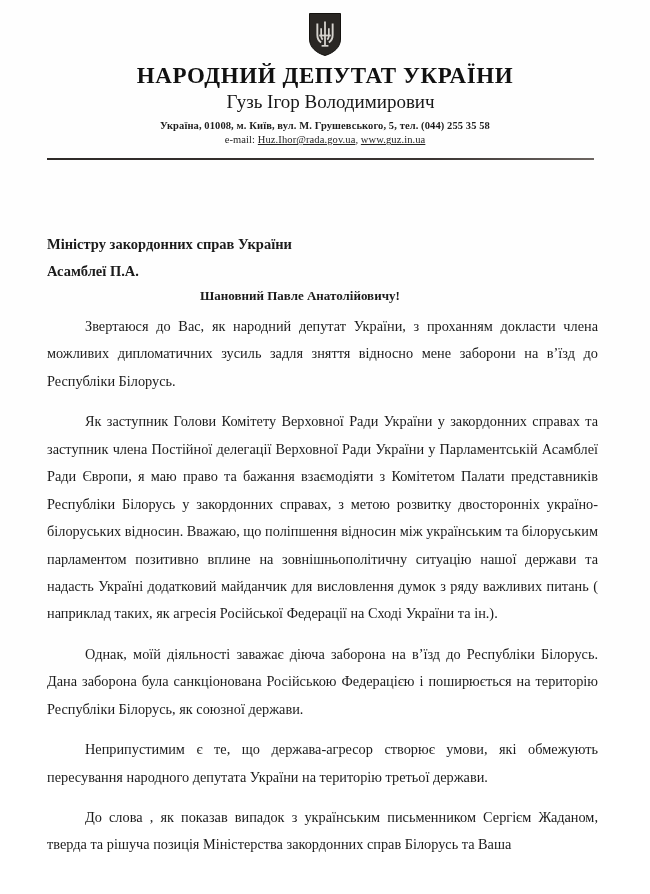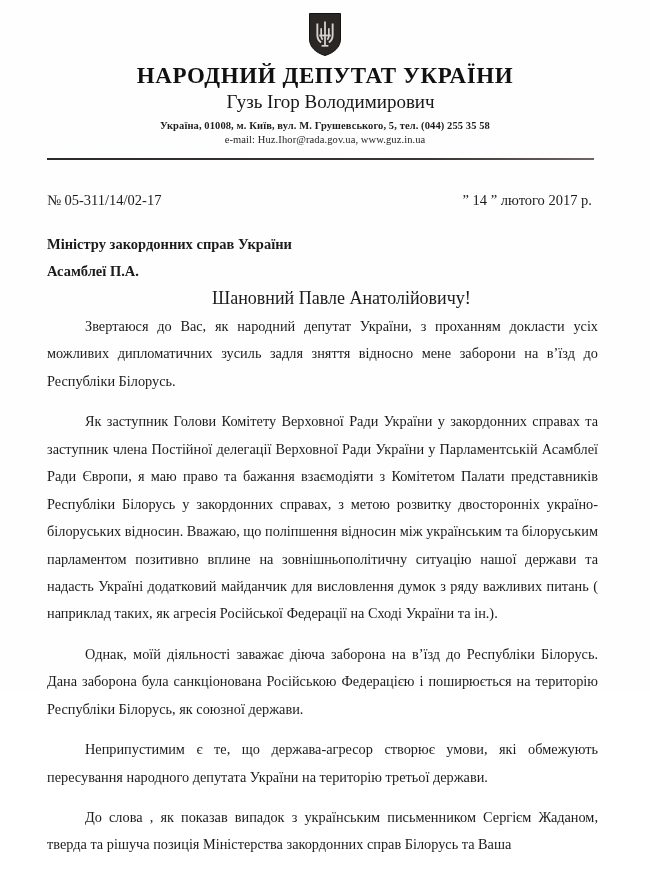--- a/index.html
+++ b/index.html
@@ -65,20 +65,21 @@
     letter-spacing: 0.1px;
   }
 
   .contact-line .label {
     font-weight: normal;
   }
 
   .contact-line a,
   .contact-line .link {
     color: #1d1d1d;
+    text-decoration: underline;
     font-weight: normal;
   }
 
   .rule {
     position: absolute;
     left: 47px;
     top: 158px;
     width: 547px;
     height: 2px;
     background: linear-gradient(to right, #2e2a28 0%, #3a3432 70%, #6d6662 100%);
@@ -111,24 +112,24 @@
     left: 47px;
     top: 231px;
     width: 551px;
     font-weight: bold;
     font-size: 14.5px;
     line-height: 1.85;
   }
 
   .salutation {
     position: absolute;
-    left: 212px;
+    left: 200px;
     top: 288px;
-    font-weight: normal;
-    font-size: 18px;
+    font-weight: bold;
+    font-size: 13px;
   }
 
   
   .body-text {
     position: absolute;
     left: 47px;
     top: 313px;
     width: 551px;
     font-size: 14.3px;
     line-height: 1.92;
@@ -173,33 +174,29 @@
     </div>
     <div class="contact-line">
       <span class="label">e-mail:</span>
       <span class="link">Huz.Ihor@rada.gov.ua</span><span class="label">,</span>
       <span class="link">www.guz.in.ua</span>
     </div>
   </div>
 
   <div class="rule"></div>
 
-  <div class="meta-row">
-    <div class="ref-no">№ 05-311/14/02-17</div>
-    <div class="doc-date">” 14 ” лютого  2017 р.</div>
-  </div>
 
   <div class="addressee">
     <div>Міністру закордонних справ України</div>
     <div>Асамблеї П.А.</div>
   </div>
 
   <div class="salutation">Шановний Павле Анатолійовичу!</div>
 
   <div class="body-text">
-    <p>Звертаюся до Вас, як народний депутат України, з проханням докласти усіх можливих дипломатичних зусиль задля зняття відносно мене заборони на в’їзд до Республіки Білорусь.</p>
+    <p>Звертаюся до Вас, як народний депутат України, з проханням докласти члена можливих дипломатичних зусиль задля зняття відносно мене заборони на в’їзд до Республіки Білорусь.</p>
     <p>Як заступник Голови Комітету Верховної Ради України у закордонних справах та заступник члена Постійної делегації Верховної Ради України у Парламентській Асамблеї Ради Європи, я маю право та бажання взаємодіяти з Комітетом Палати представників Республіки Білорусь у закордонних справах, з метою розвитку двосторонніх україно-білоруських відносин. Вважаю, що поліпшення відносин між українським та білоруським парламентом позитивно вплине на зовнішньополітичну ситуацію нашої держави та надасть Україні додатковий майданчик для висловлення думок з ряду важливих питань ( наприклад таких, як агресія Російської Федерації на Сході України та ін.).</p>
     <p>Однак, моїй діяльності заважає діюча заборона на в’їзд до Республіки Білорусь. Дана заборона була санкціонована Російською Федерацією і поширюється на територію Республіки Білорусь, як союзної держави.</p>
     <p>Неприпустимим є те, що держава-агресор створює умови, які обмежують пересування народного депутата України на територію третьої держави.</p>
     <p>До слова , як показав випадок з українським письменником Сергієм Жаданом, тверда та рішуча позиція Міністерства закордонних справ Білорусь та Ваша</p>
   </div>
 
 </div>
 
 </body></html>

